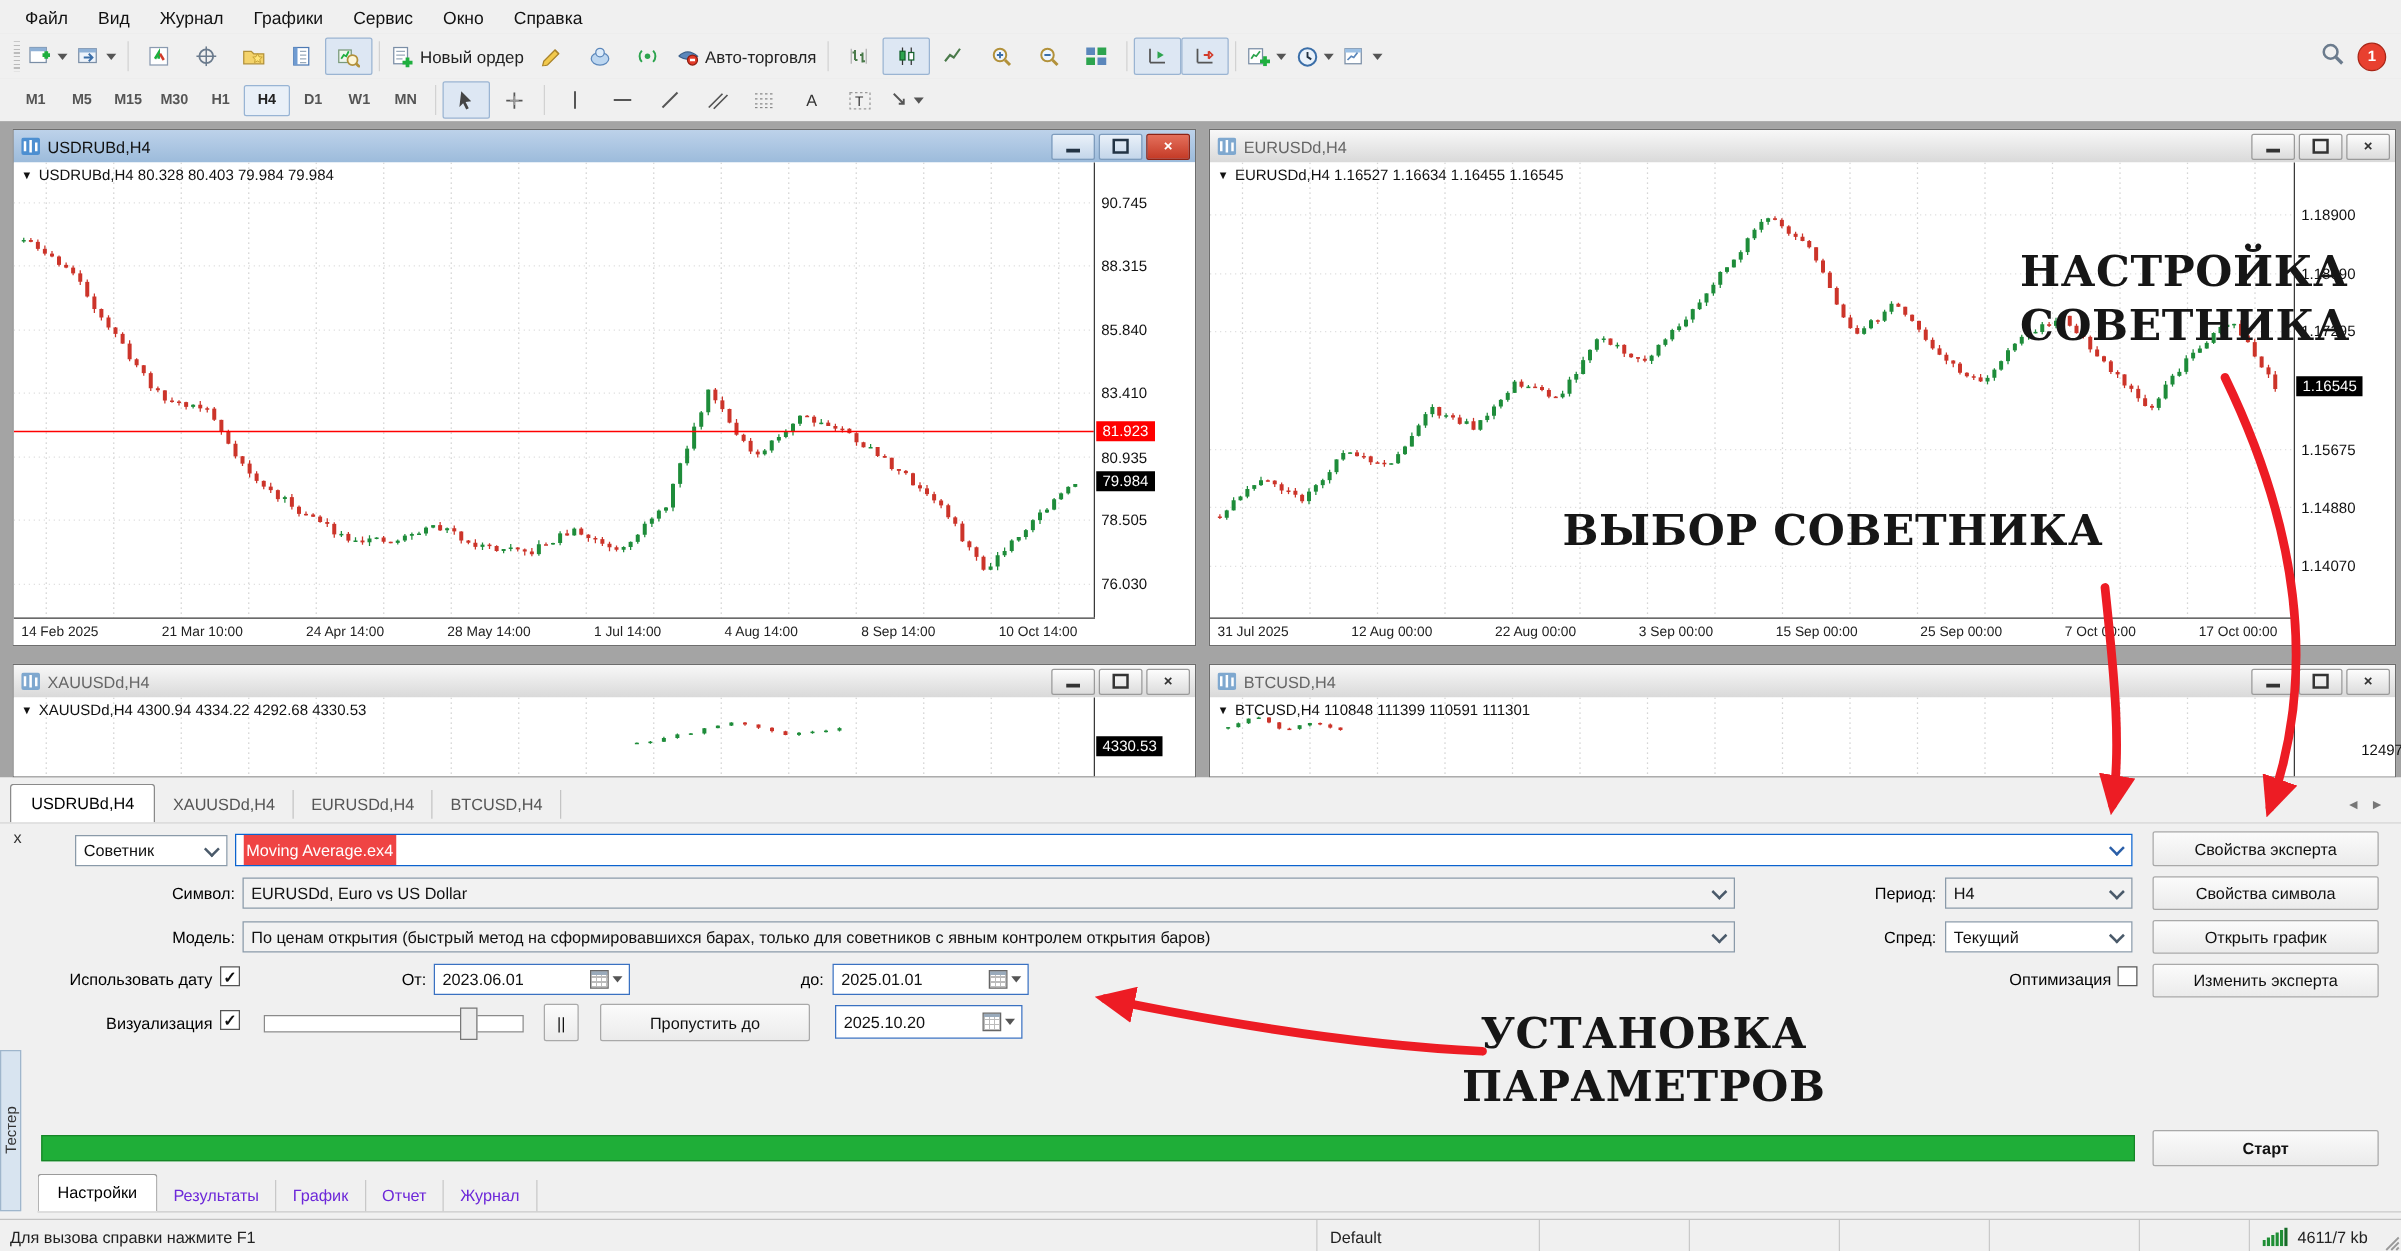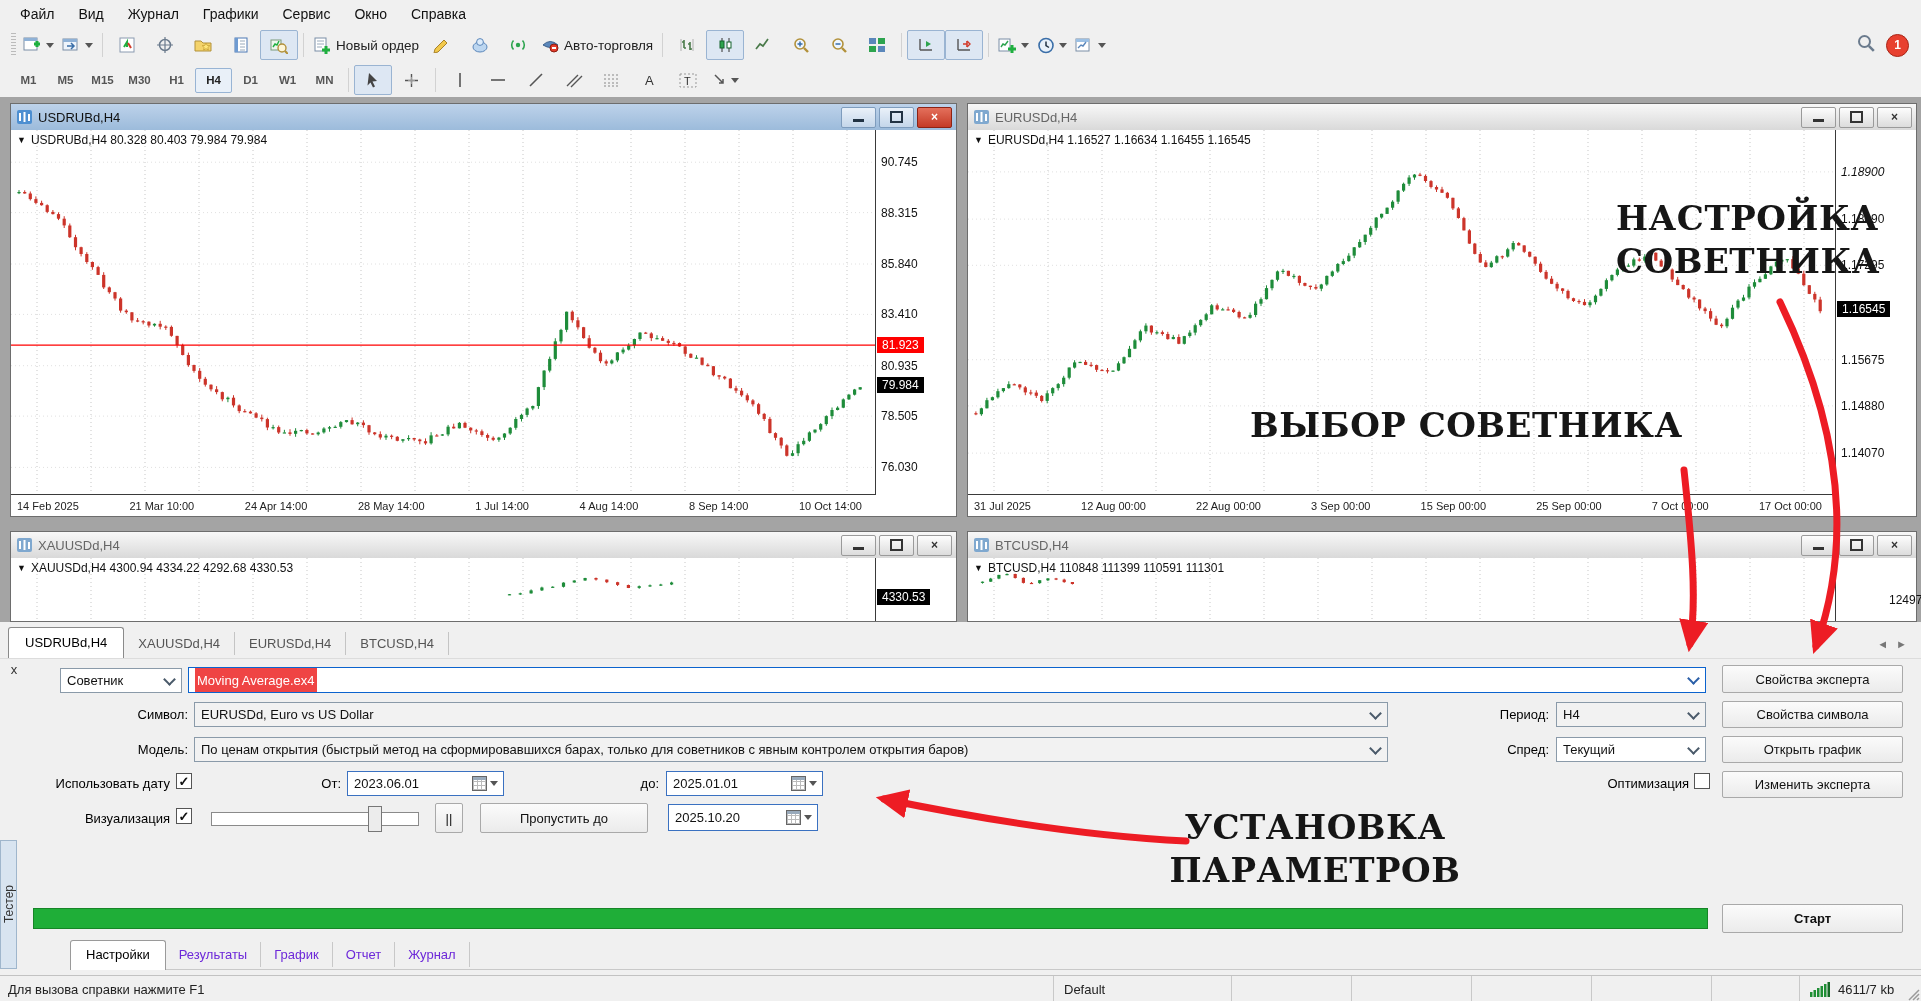--- a/index.html
+++ b/index.html
@@ -82,21 +82,21 @@
   .datefield .cal{margin-left:auto;display:flex;align-items:center;gap:3px;padding-right:5px;}
   .calgrid{width:13px;height:13px;border:1px solid #666;
            background:linear-gradient(#9ab 0 3px,transparent 3px),
            repeating-linear-gradient(90deg,#bbb 0 1px,transparent 1px 4px),
            repeating-linear-gradient(#bbb 0 1px,transparent 1px 4px);}
   #slider-track{position:absolute;left:211px;top:153px;width:206px;height:12px;background:#fff;border:1px solid #8a8a8a;}
   #slider-thumb{position:absolute;left:368px;top:147px;width:12px;height:24px;background:#ececec;border:1px solid #777;}
   #progress{position:absolute;left:33px;top:249px;width:1675px;height:21px;background:#1fae38;border:1px solid #168527;box-sizing:border-box;}
   .ttab{font-size:13px;color:#6d28d9;padding:5px 13px;border-right:1px solid #c8c8c8;margin-bottom:0;}
   .ttab.active{background:#fff;color:#000;border:1px solid #9a9a9a;border-bottom:none;padding:6px 15px 8px;border-radius:3px 3px 0 0;}
-  #ttabs{position:absolute;left:30px;top:281px;right:0;height:29px;display:flex;align-items:center;border-bottom:1px solid #c9c9c9;margin-left:40px;}
+  #ttabs{position:absolute;left:30px;top:281px;right:0;height:29px;display:flex;align-items:flex-end;border-bottom:1px solid #c9c9c9;}
   #tester-close{position:absolute;left:6px;top:2px;font-size:13px;color:#333;width:16px;height:16px;
                 display:flex;align-items:center;justify-content:center;}
   #tester-side{position:absolute;left:0;top:840px;width:17px;height:129px;background:#d8e4f0;border:1px solid #9fb6cc;
                box-sizing:border-box;display:flex;align-items:center;justify-content:center;z-index:5;}
   #tester-side span{writing-mode:vertical-rl;transform:rotate(180deg);font-size:12px;color:#333;}
 
   
   #statusbar{position:absolute;left:0;top:975px;right:0;height:26px;background:#f0f0f0;border-top:1px solid #c2c2c2;
              display:flex;align-items:center;font-size:13px;color:#222;}
   .scell{height:100%;display:flex;align-items:center;padding:0 10px;border-left:1px solid #c9c9c9;box-sizing:border-box;}
@@ -1094,21 +1094,21 @@
             <line x1="835.8" y1="140.9" x2="835.8" y2="155.8" stroke="#cc342a" stroke-width="1"></line>
             <rect x="834.2" y="143.7" width="3.2" height="11.5" fill="#cc342a"></rect>
             <line x1="841.3" y1="155.2" x2="841.3" y2="164.1" stroke="#cc342a" stroke-width="1"></line>
             <rect x="839.7" y="155.2" width="3.2" height="8.7" fill="#cc342a"></rect>
             <line x1="846.8" y1="161.8" x2="846.8" y2="172.4" stroke="#cc342a" stroke-width="1"></line>
             <rect x="845.2" y="163.9" width="3.2" height="5.6" fill="#cc342a"></rect>
             <line x1="852.2" y1="166.8" x2="852.2" y2="183.3" stroke="#cc342a" stroke-width="1"></line>
             <rect x="850.6" y="169.6" width="3.2" height="11.6" fill="#cc342a"></rect>
           </svg>
         <div class="axis" id="axis-eurusd" style="bottom:21px;">
-            <span class="plabel" style="top: 33.9139px; font-style: italic;">1.18900</span>
+            <span class="plabel" style="top: 33.9139px;">1.18900</span>
             <span class="plabel" style="top: 81.067px;">1.18090</span>
             <span class="plabel" style="top: 127.347px;">1.17295</span>
             <span class="plabel box-black" style="top: 171.007px;">1.16545</span>
             <span class="plabel" style="top: 221.653px;">1.15675</span>
             <span class="plabel" style="top: 267.933px;">1.14880</span>
             <span class="plabel" style="top: 315.086px;">1.14070</span>
           </div>
         <div class="tstrip" id="time-eurusd">
             <span>31 Jul 2025</span>
             <span>12 Aug 00:00</span>

